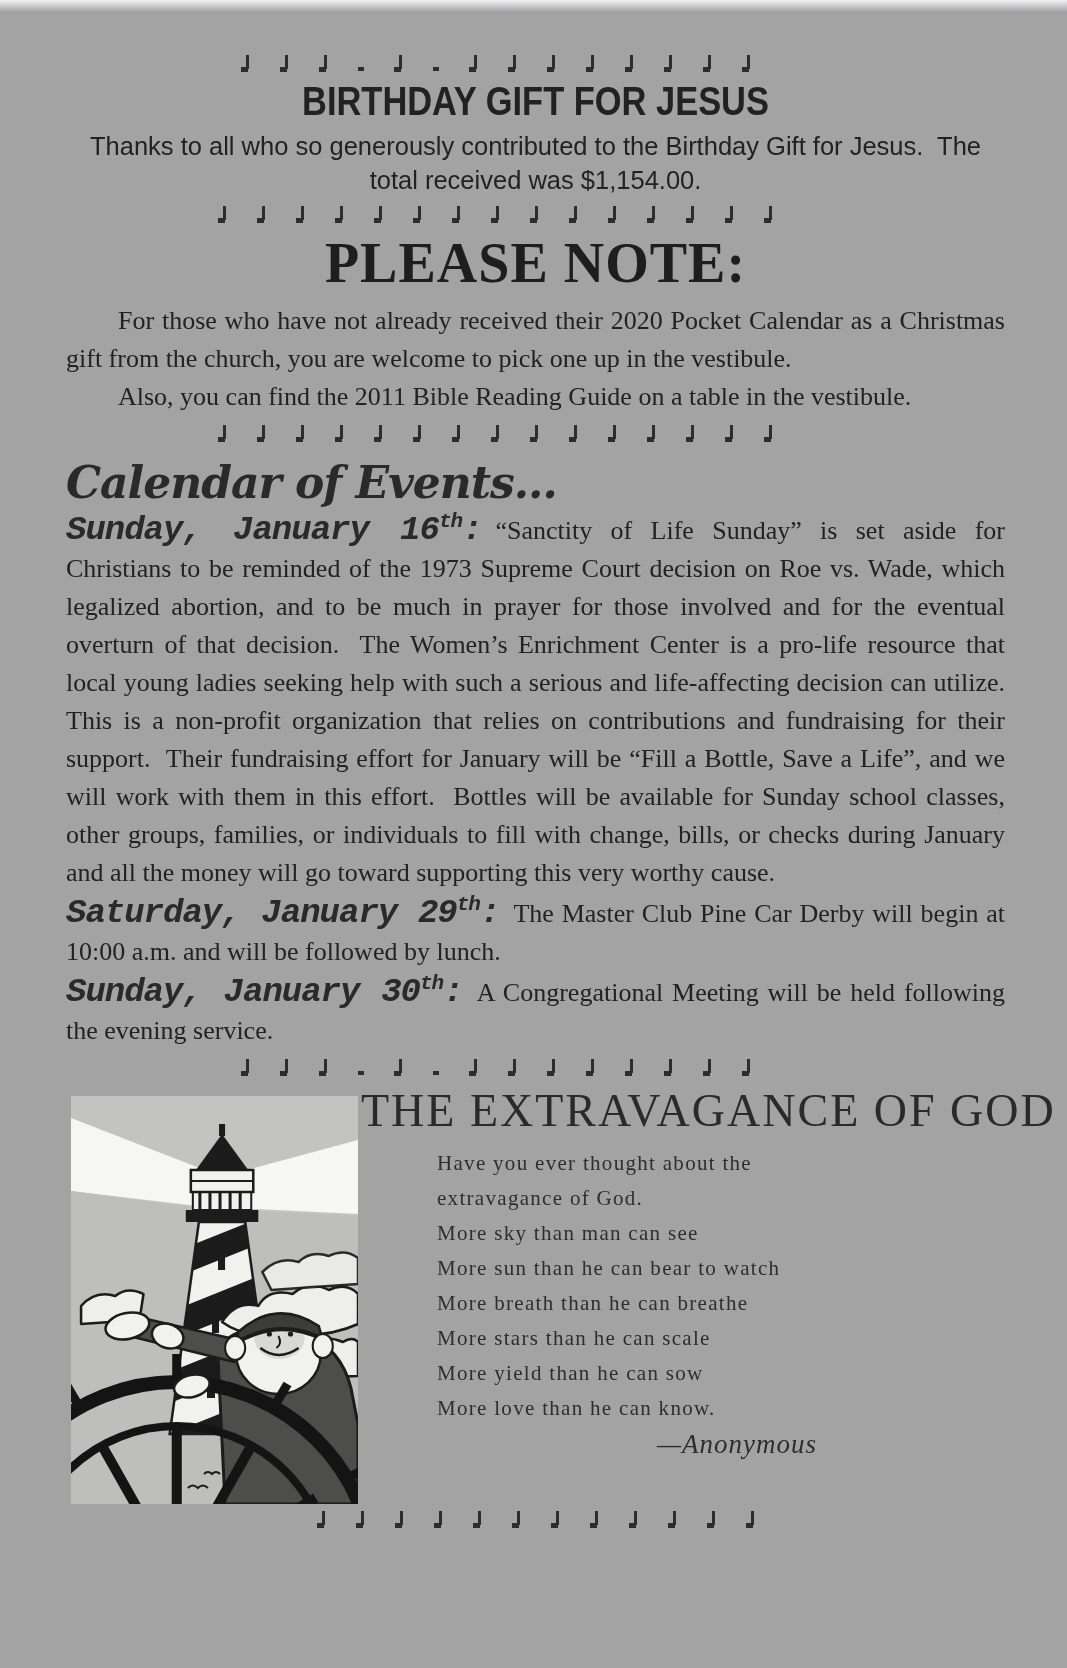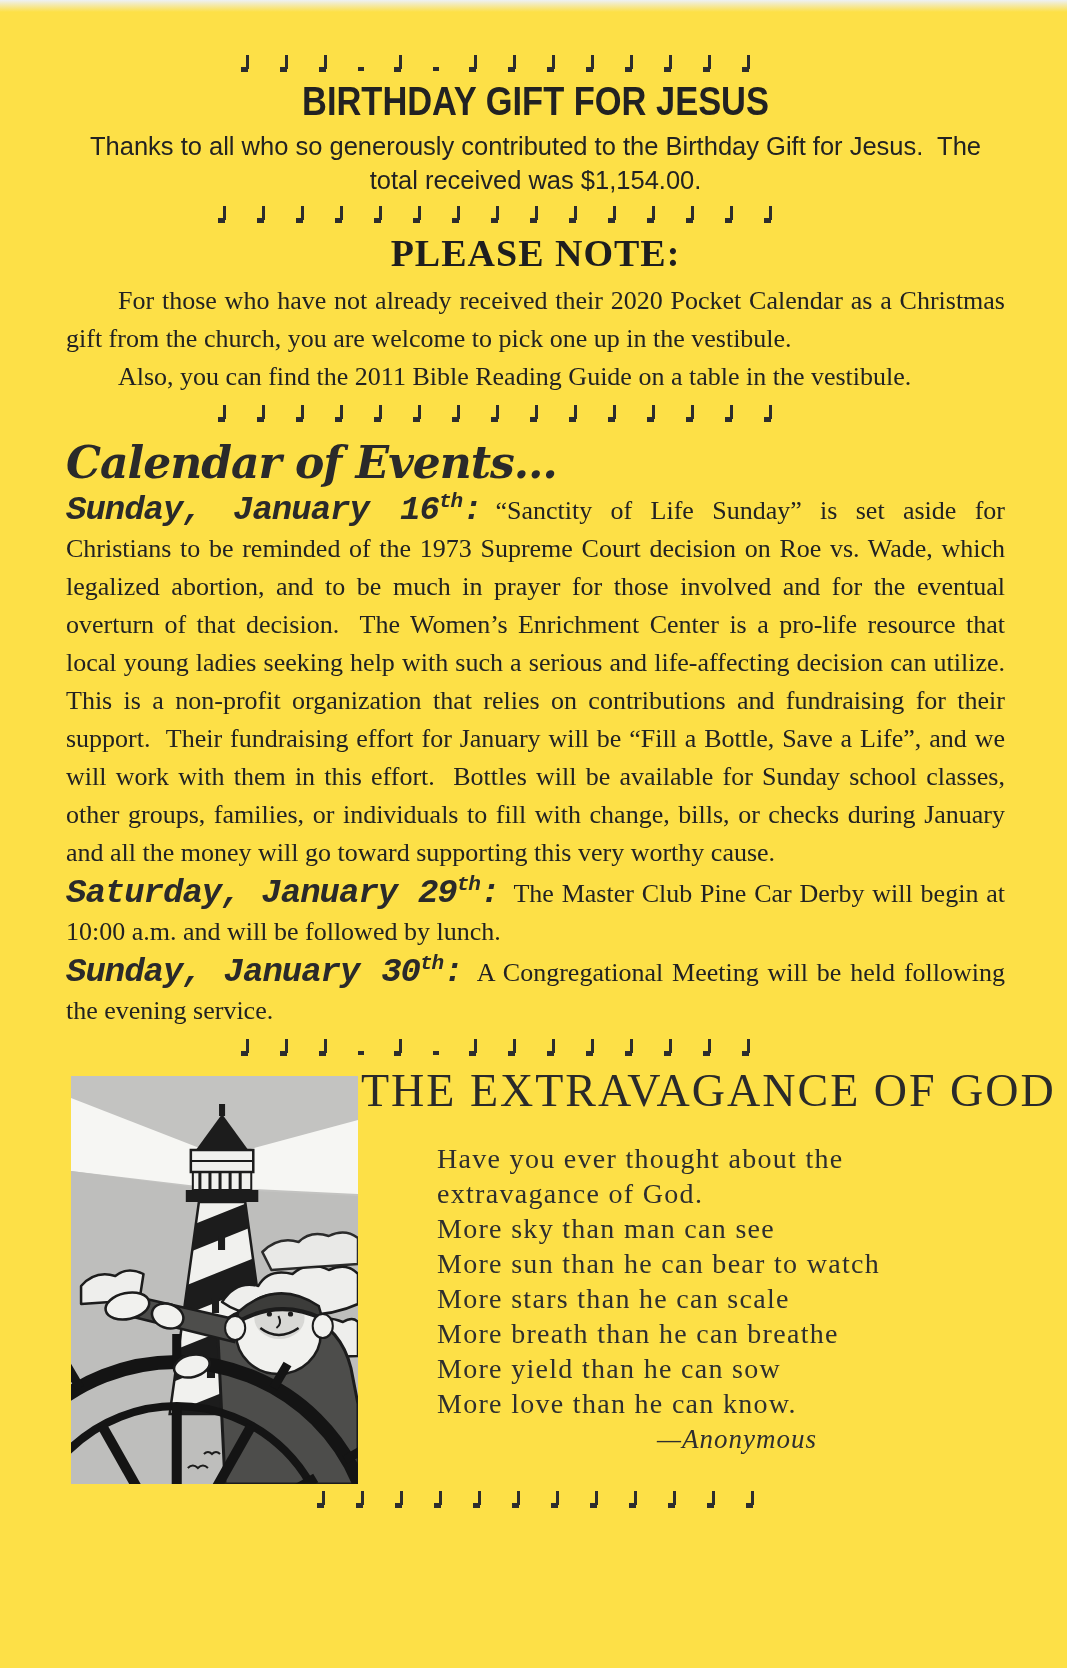--- a/index.html
+++ b/index.html
@@ -1,20 +1,20 @@
 <!DOCTYPE html>
 <html><head>
 <meta charset="utf-8">
 <style>
   html,body{margin:0;padding:0;background:#e8e8e6;}
   .page{
     position:relative;
     width:1067px;height:1668px;
     margin:0 auto;
-    background:#fde047;
+    background:#a3a3a3;
     box-sizing:border-box;
     padding:54px 62px 0 66px;
     overflow:hidden;
     color:#262626;
     font-family:"Liberation Serif", serif;
   }
   .page::before{
     content:"";position:absolute;top:0;left:0;right:0;height:12px;
     background:linear-gradient(#eef1f5,rgba(255,255,255,0));
     pointer-events:none;
@@ -34,21 +34,21 @@
   
   .birthday-title{
     margin:8px 0 4px;text-align:center;
     font-family:"Liberation Sans", sans-serif;
     font-weight:700;font-size:41px;line-height:1.05;
     letter-spacing:0;color:#222;
     transform:scaleX(.84);transform-origin:center;
   }
   .please-note{
     margin:10px 0 8px;text-align:center;
-    font-weight:700;font-size:38px;line-height:1.08;
+    font-weight:700;font-size:56px;line-height:1.08;
     letter-spacing:1px;color:#1e1e1e;
   }
   .script-heading{
     margin:16px 0 4px;
     font-family:"DejaVu Serif", serif;
     font-style:italic;font-weight:700;
     font-size:44px;line-height:1.12;color:#2a2a2a;
     letter-spacing:-1px;
   }
   .extravagance-title{
@@ -83,22 +83,22 @@
   .spacer-sm{height:8px;}
 
   
   .bottom-section{position:relative;height:412px;margin-top:10px;}
   .illustration{
     position:absolute;left:5px;top:10px;width:287px;height:408px;
   }
   .illustration svg{width:100%;height:100%;display:block;}
   .right-col{margin-left:295px;}
   .poem{
-    margin:24px 0 0 76px;
-    font-size:28px;line-height:35px;color:#2e2e2e;
+    margin:10px 0 0 76px;
+    font-size:21px;line-height:35px;color:#2e2e2e;
     letter-spacing:1.3px;
   }
   .poem-line{white-space:nowrap;}
   .attribution{
     margin-top:3px;padding-right:188px;
     text-align:right;font-style:italic;font-size:27px;
     letter-spacing:1px;color:#2e2e2e;
   }
   .bottom-notes{margin-top:12px;}
 </style>
@@ -292,22 +292,22 @@
       </svg>
     </div>
 
     <div class="right-col">
       <h2 class="extravagance-title">THE EXTRAVAGANCE OF GOD</h2>
       <div class="poem">
         <div class="poem-line">Have you ever thought about the</div>
         <div class="poem-line">extravagance of God.</div>
         <div class="poem-line">More sky than man can see</div>
         <div class="poem-line">More sun than he can bear to watch</div>
+        <div class="poem-line">More breath than he can breathe</div>
         <div class="poem-line">More stars than he can scale</div>
-        <div class="poem-line">More breath than he can breathe</div>
         <div class="poem-line">More yield than he can sow</div>
         <div class="poem-line">More love than he can know.</div>
       </div>
       <div class="attribution">—Anonymous</div>
     </div>
   </div>
 
   <div class="notes-row bottom-notes">
       <span class="note"></span>
       <span class="note"></span>

